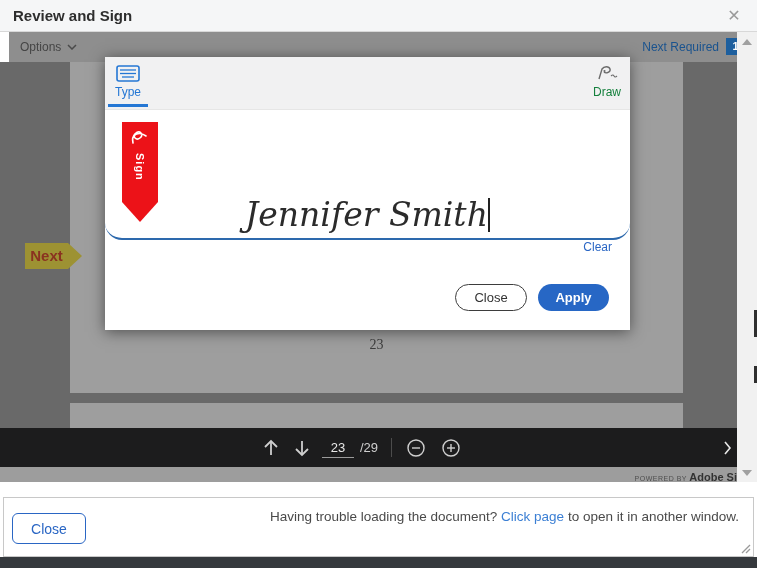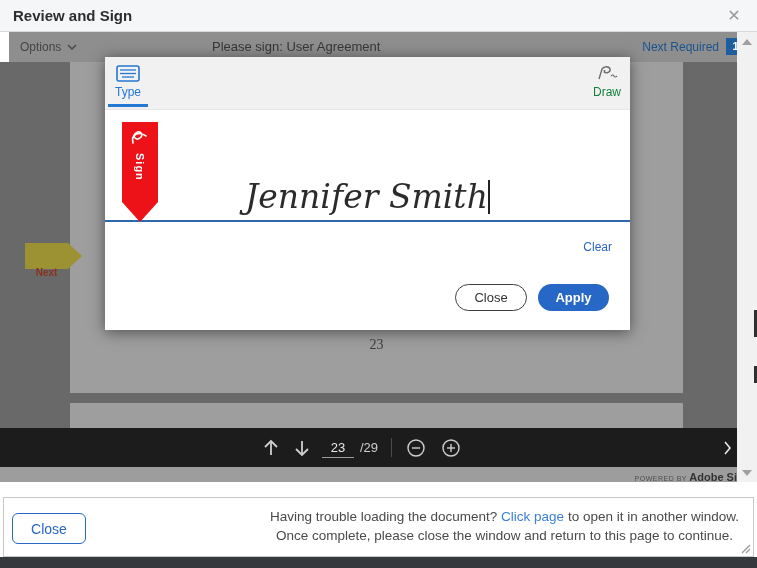--- a/index.html
+++ b/index.html
@@ -19,32 +19,32 @@
   .badge { position:absolute; right:1px; top:6px; width:19px; height:17px; background:#1d5f9e; color:#fff; font-size:11px; font-weight:bold; text-align:center; line-height:17px; }
 
   
   .doc-area { position:absolute; left:0; top:62px; width:737px; height:366px; background:#696969; }
   .page { position:absolute; left:70px; width:613px; background:#9e9e9e; }
   .page-23 { top:0; height:331px; }
   .page-24 { top:341px; height:25px; }
   .page-num { position:absolute; left:0; right:0; bottom:40px; text-align:center; font-family:"Liberation Serif", serif; font-size:14px; color:#3d3d3d; }
 
   .next-tag { position:absolute; left:25px; top:181px; width:43px; height:26px; background:#9d9233; cursor:pointer; }
-  .next-tag .lbl { display:block; text-align:center; line-height:26px; font-size:10px; font-weight:bold; color:#8a3220;margin-top:17px; }
+  .next-tag .lbl { display:block; text-align:center; line-height:26px; font-size:15px; font-weight:bold; color:#8a3220; }
   .next-tag .tip { position:absolute; left:43px; top:0; width:0; height:0; border-top:13px solid transparent; border-bottom:13px solid transparent; border-left:14px solid #9d9233; }
 
   
   .modal { position:absolute; left:105px; top:57px; width:525px; height:273px; background:#ffffff; box-shadow:0 2px 14px rgba(0,0,0,0.5); }
   .modal-head { position:absolute; left:0; top:0; right:0; height:53px; background:#f1f1f2; border-bottom:1px solid #e6e6e6; display:flex; justify-content:space-between; gap:8px; }
   .tab { position:relative; width:46px; padding-top:8px; display:flex; flex-direction:column; align-items:center; cursor:pointer; }
   .tab .t-lbl { font-size:12px; margin-top:3px; color:#15803d; }
   .tab.active .t-lbl { color:#2577d4; }
   .tab.active .underline { position:absolute; left:3px; right:3px; bottom:2px; height:3px; background:#2577d4; }
 
-  .sig-area { position:absolute; left:0; right:0; top:53px; height:112px; border-bottom:2px solid #2d69ad; cursor:text; }
+  .sig-area { position:absolute; left:0; right:0; top:53px; height:130px; border-bottom:2px solid #2d69ad; cursor:text;border-radius:17px; }
   .sig-text { position:absolute; left:0; right:0; bottom:4px; text-align:center; font-family:"DejaVu Serif", serif; font-style:italic; font-size:33px; color:#2b2b2b; white-space:nowrap; }
   .caret { display:inline-block; width:2px; height:34px; background:#222; vertical-align:-6px; }
 
   .ribbon { position:absolute; left:17px; top:65px; width:36px; }
   .ribbon .body { width:36px; height:80px; background:#ec1218; display:flex; flex-direction:column; align-items:center; }
   .ribbon .tip { width:0; height:0; border-left:18px solid transparent; border-right:18px solid transparent; border-top:20px solid #ec1218; }
   .ribbon .sign-lbl { writing-mode:vertical-rl; color:#fff; font-size:11px; font-weight:bold; letter-spacing:1px; margin-top:4px; }
 
   .clear-link { position:absolute; right:18px; top:183px; font-size:12px; color:#2a66c4; cursor:pointer; }
   .modal-btns { position:absolute; right:21px; bottom:19px; display:flex; gap:11px; }
@@ -89,21 +89,20 @@
     <div class="x">✕</div>
   </div>
 
   <div class="toolbar">
     <div class="opt">
       <span>Options</span>
       <svg width="10" height="6" viewBox="0 0 10 6">
           <polyline points="1,1 5,5 9,1" fill="none" stroke="#4a4a4a" stroke-width="1.5"></polyline>
         </svg>
     </div>
-    <div class="doc-title">Please sign: User Agreement</div>
     <div class="next-req">Next Required</div>
     <div class="badge">1</div>
   </div>
 
   <div class="doc-area">
     <div class="page page-23">
       <div class="page-num">23</div>
     </div>
     <div class="page page-24"></div>
     <div class="next-tag">
@@ -200,21 +199,20 @@
     <div class="tri-up"></div>
     <div class="tri-down"></div>
   </div>
   <div class="edge-mark" style="top:310px;height:27px"></div>
   <div class="edge-mark" style="top:366px;height:17px"></div>
 
   <div class="footer">
     <button class="footer-close">Close</button>
     <div class="footer-text">
       <div><span>Having trouble loading the document? </span><span class="lnk">Click page</span><span> to open it in another window.</span></div>
-      <div>Once complete, please close the window and return to this page to continue.</div>
     </div>
     <svg class="resize-handle" width="11" height="11" viewBox="0 0 11 11">
       <line x1="2" y1="10" x2="10" y2="2" stroke="#9a9a9a" stroke-width="1.2"></line>
       <line x1="6" y1="10" x2="10" y2="6" stroke="#9a9a9a" stroke-width="1.2"></line>
     </svg>
   </div>
 
   <div class="bottom-strip"></div>
 
 </div>

